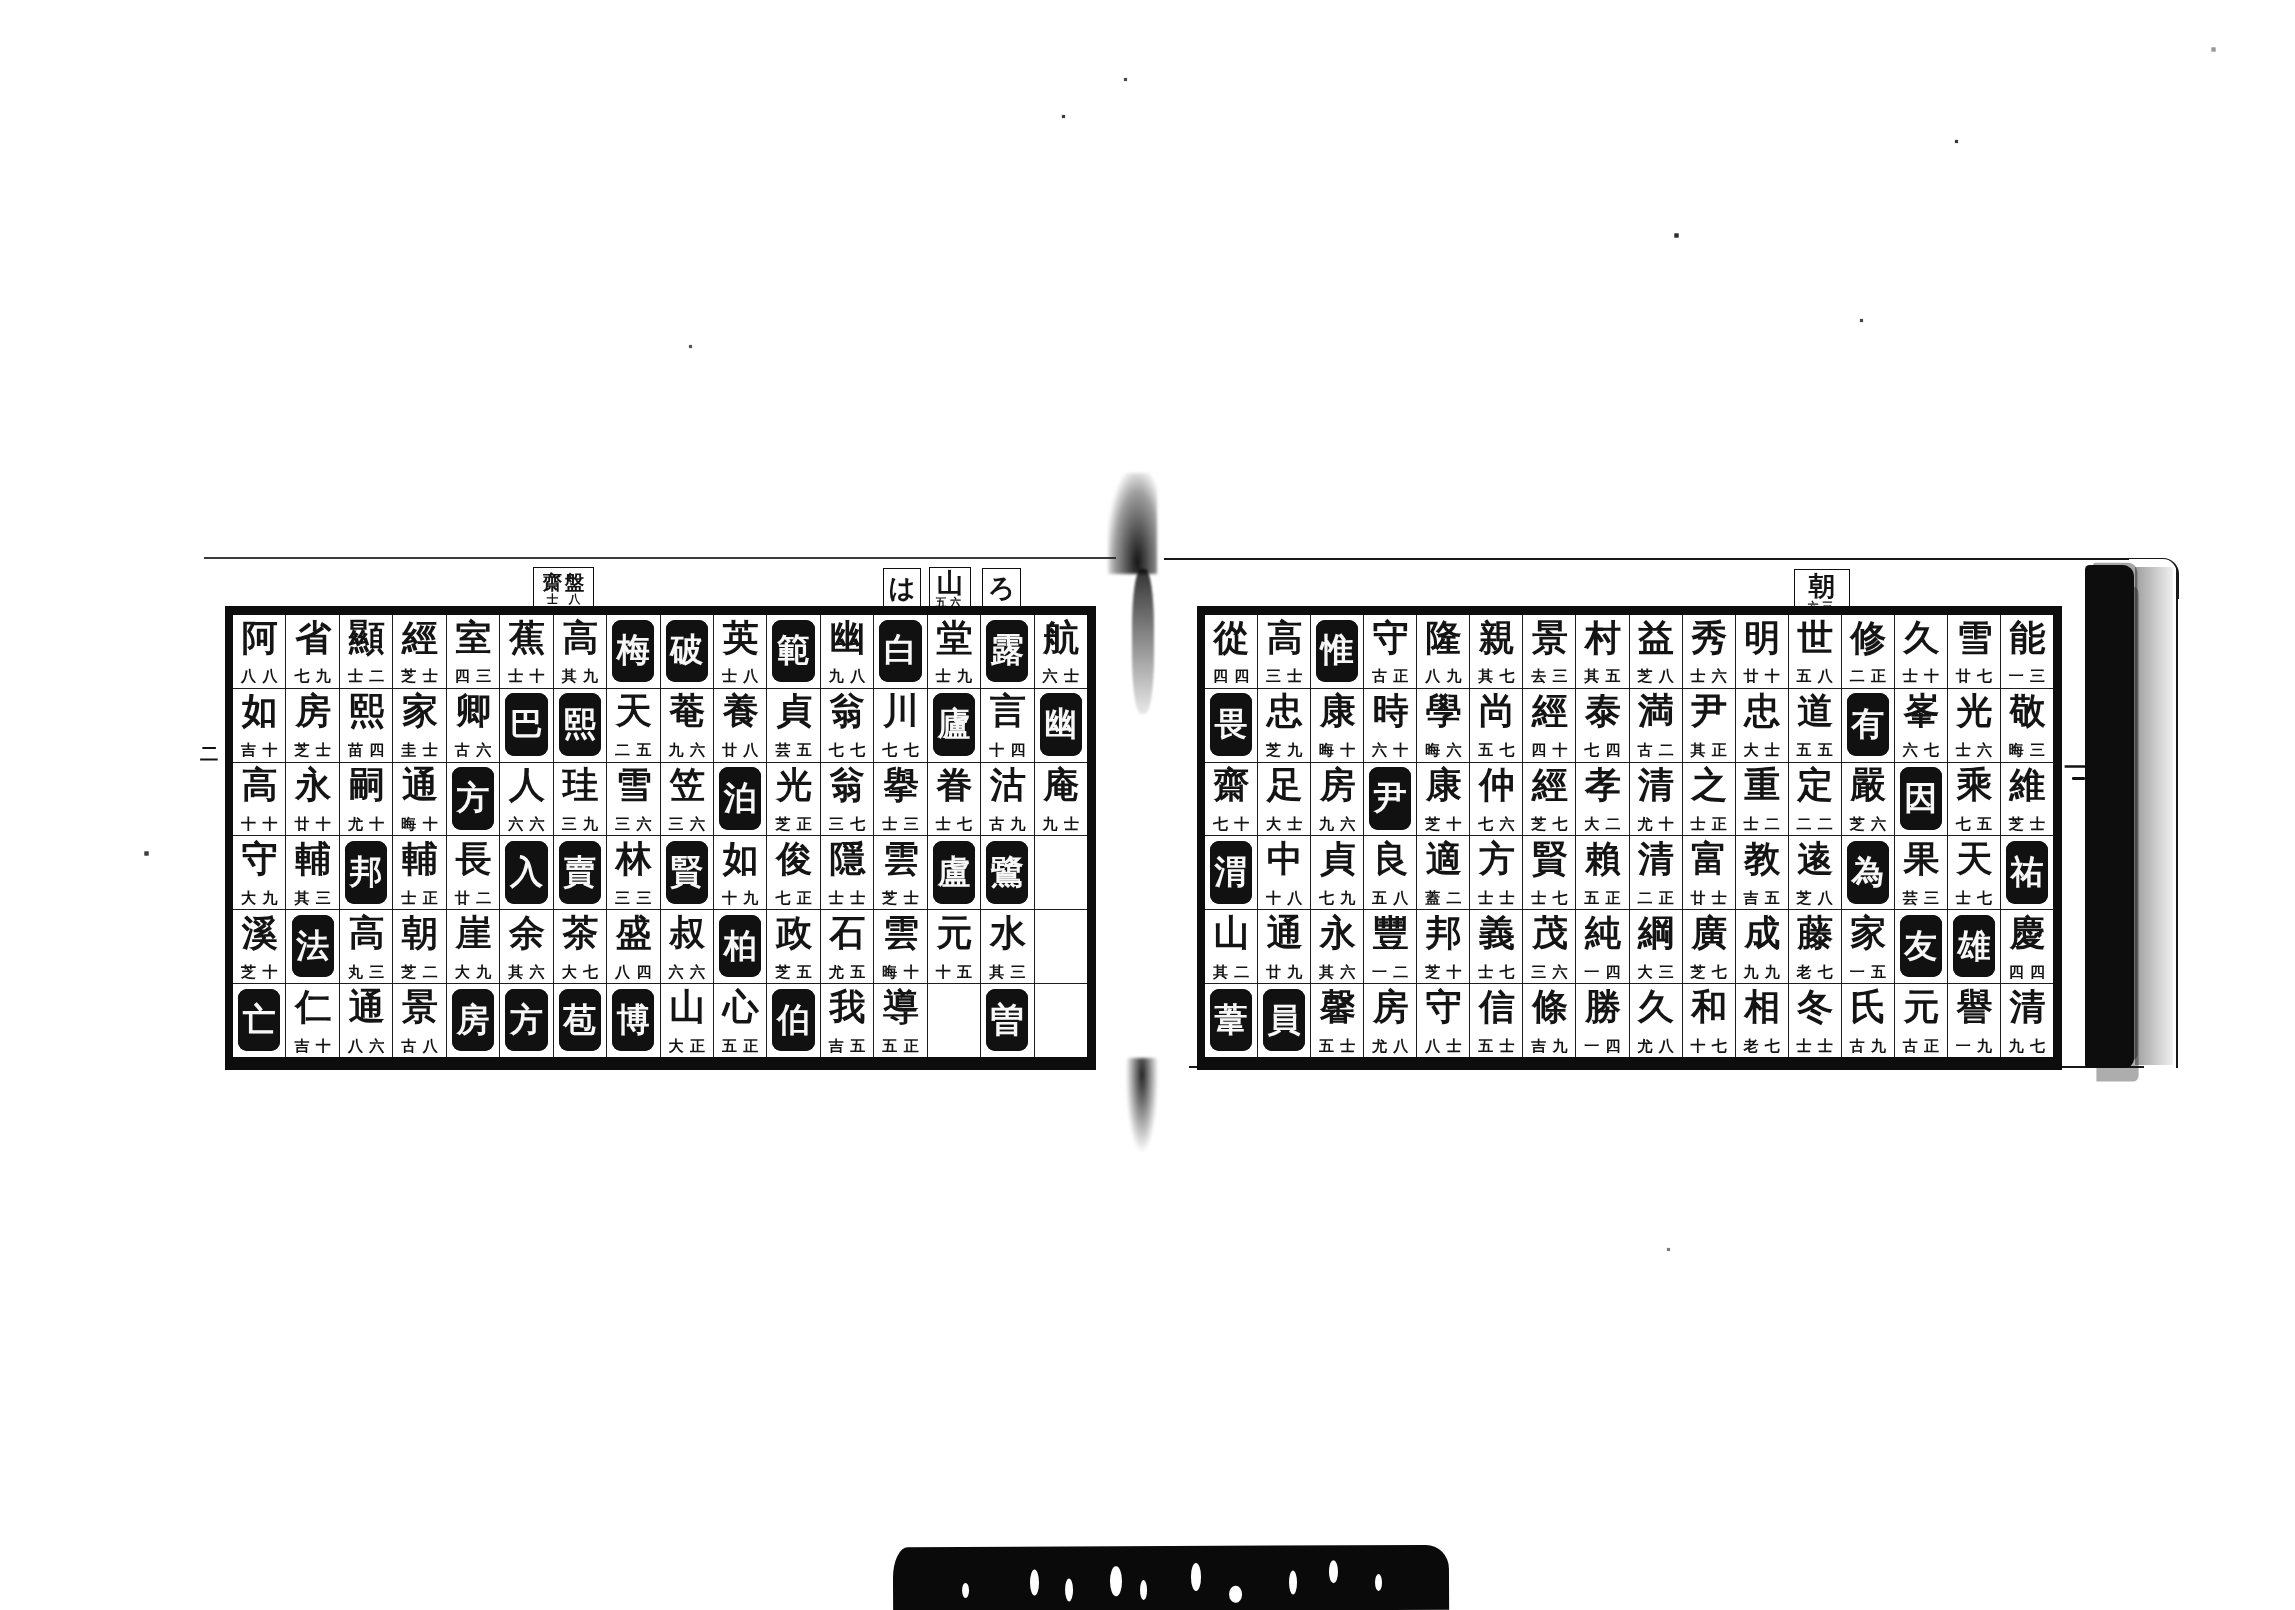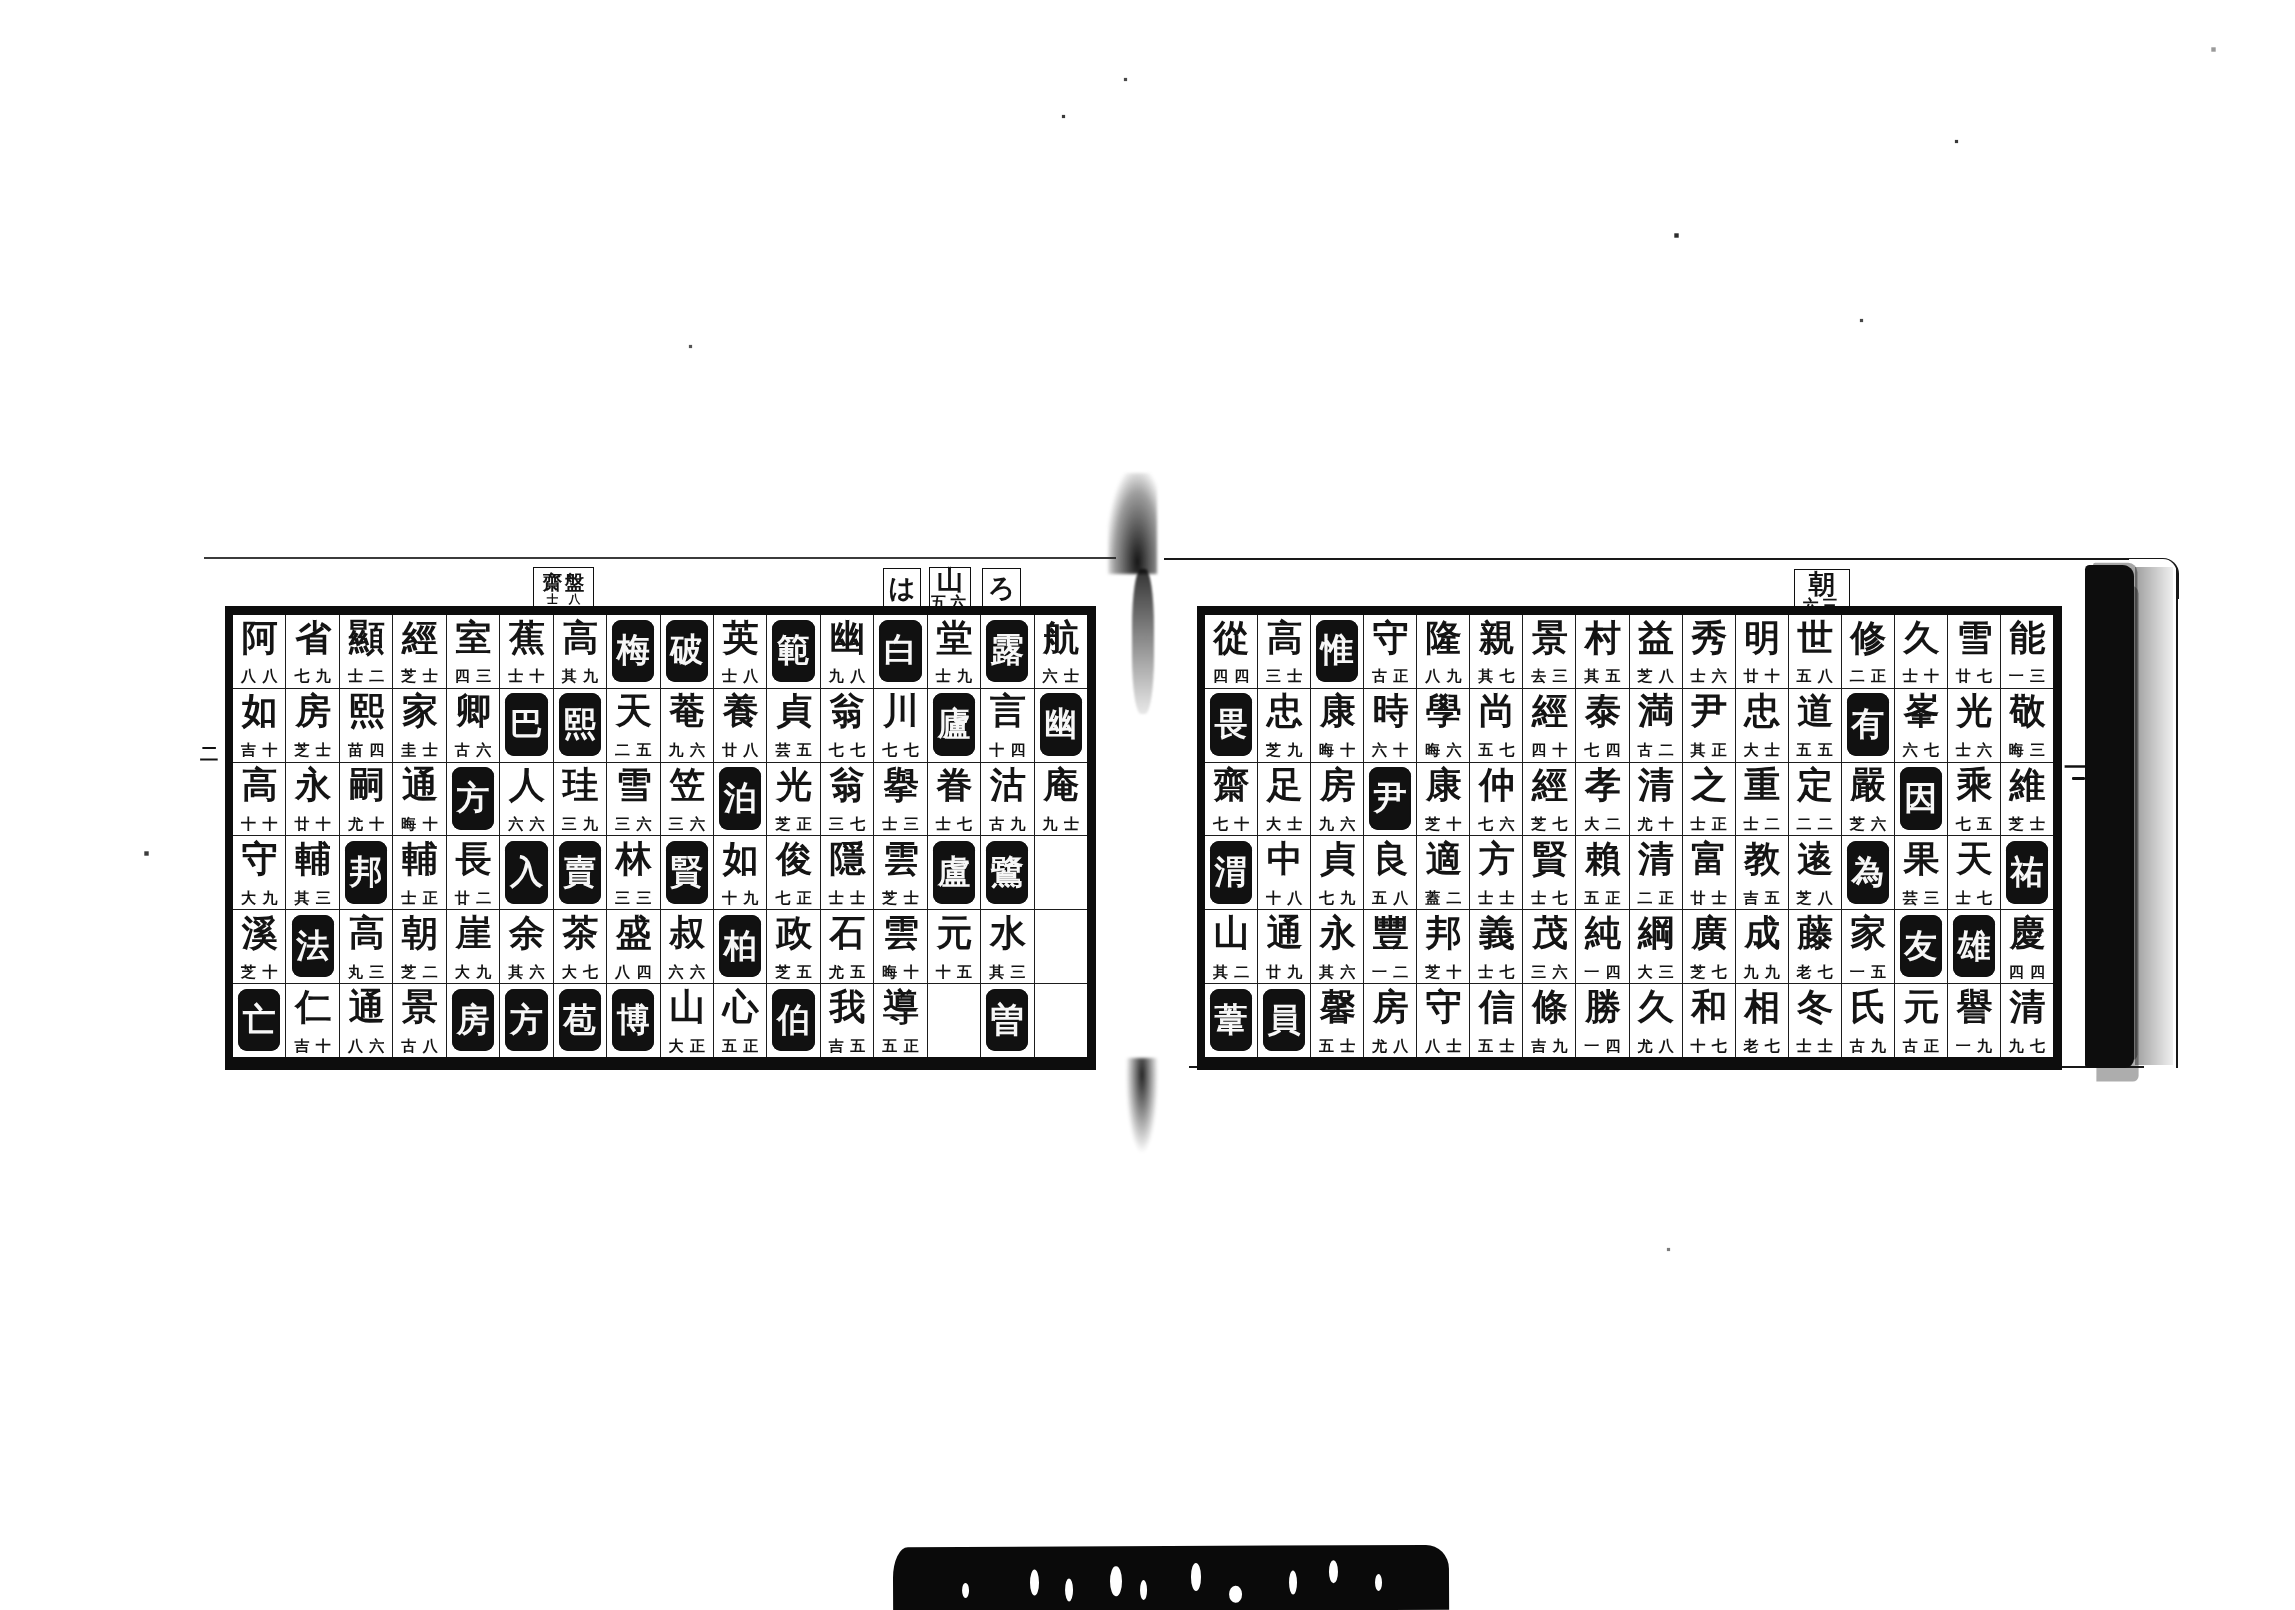--- a/index.html
+++ b/index.html
@@ -20,21 +20,21 @@
   .notes{display:flex;justify-content:space-evenly;align-items:flex-end;
          font-size:15px;font-weight:700;min-height:16px;line-height:1;}
   .inv{flex:1;margin:2.3px 3.4px;background:#111;border-radius:9.2px;color:#f7f7f7;
        display:flex;align-items:center;justify-content:center;
        font-size:33px;font-weight:700;box-shadow:0 0 0 1.1px #111 inset;}
 
   
   .tab{position:absolute;box-sizing:border-box;border:1.7px solid #101010;background:#fff;
        display:flex;flex-direction:column;align-items:center;justify-content:center;}
   .tab .t-ch{font-size:26.4px;font-weight:700;line-height:1;}
-  .tab .t-note{font-size:16px;font-weight:700;letter-spacing:3.4px;line-height:1;margin-top:1px;text-align:center;}
+  .tab .t-note{font-size:11px;font-weight:700;letter-spacing:3.4px;line-height:1;margin-top:1px;text-align:center;}
   .refbox{flex-direction:row-reverse;gap:2.3px;}
   .refbox .mini{display:flex;flex-direction:column;align-items:center;justify-content:center;}
   .refbox .mini .m-ch{font-size:19.5px;font-weight:700;line-height:1;}
   .refbox .mini .m-n{font-size:11.5px;font-weight:700;line-height:1;margin-top:1.7px;}
 
   
   .folio{position:absolute;font-size:18.4px;font-weight:700;color:#111;}
   .folio-dash{position:absolute;background:#111;border-radius:1.1px;}
 
   

